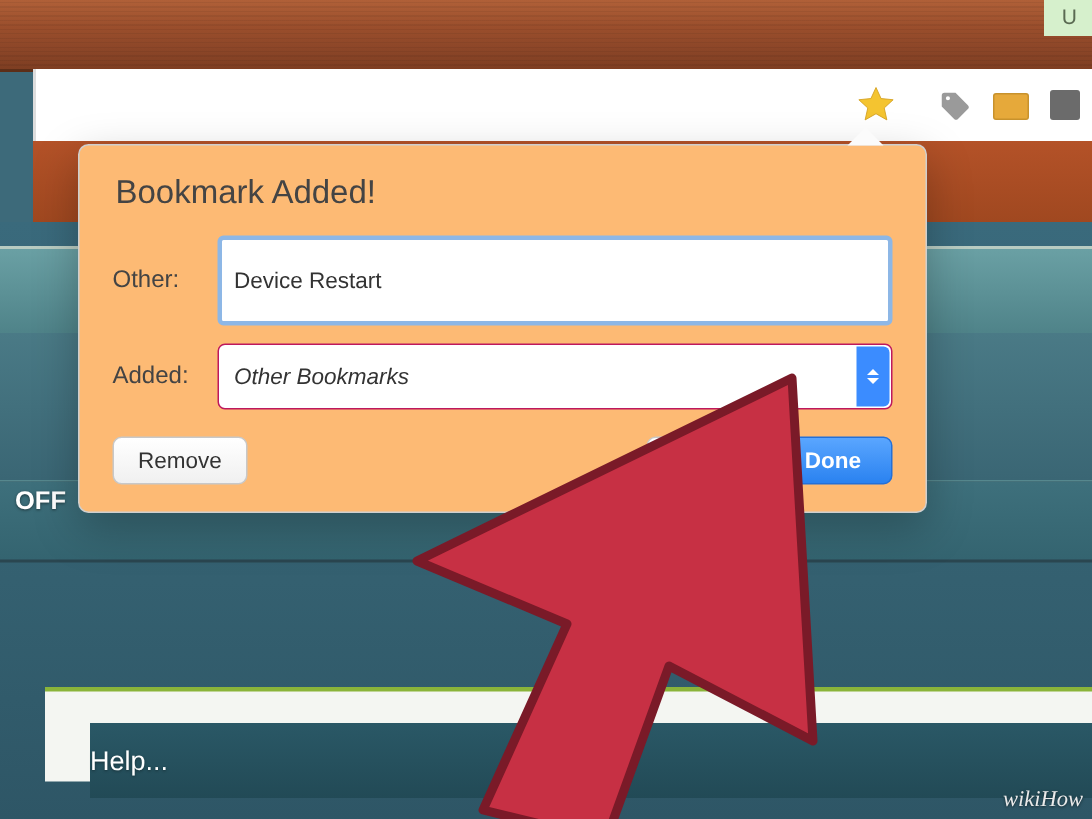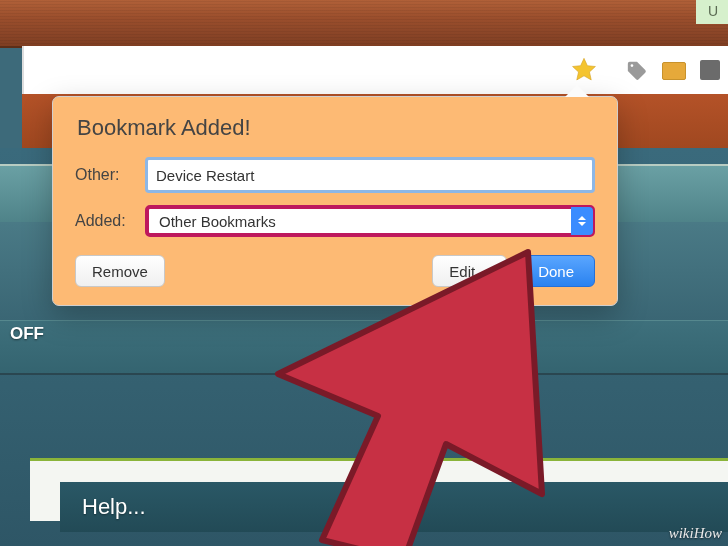--- a/index.html
+++ b/index.html
@@ -14,43 +14,43 @@
 .omnibar .wbox1{position:absolute;right:42px;top:16px;width:22px;height:16px;background:#e6a93a;border:1px solid #c8922c;border-radius:2px;}
 .omnibar .wbox2{position:absolute;right:8px;top:14px;width:20px;height:20px;background:#6b6b6b;border-radius:2px;}
 .orange-strip{position:absolute;left:22px;right:0;top:94px;height:54px;background:linear-gradient(#b45228,#a04820);}
 .content-bg{position:absolute;left:0;right:0;top:148px;bottom:0;background:linear-gradient(180deg,#3a6a7c 0%,#346070 60%,#2e5666 100%);}
 .band1{position:absolute;left:0;right:0;top:164px;height:58px;background:linear-gradient(#6aa0a4,#4e8288);border-top:2px solid #b8ccc2;border-bottom:2px solid #2c4a52;}
 .band2{position:absolute;left:0;right:0;top:222px;height:98px;background:linear-gradient(#4a7a86,#3a6674);border-bottom:2px solid #2a4650;}
 .off-label{position:absolute;left:10px;top:324px;color:#fff;font-weight:bold;font-size:17px;text-shadow:0 1px 2px rgba(0,0,0,.5);}
 .band3{position:absolute;left:0;right:0;top:320px;height:52px;background:linear-gradient(#3e707c,#346470);border-top:1px solid #56888e;border-bottom:2px solid #2a4650;}
 .white-panel{position:absolute;left:30px;right:0;top:458px;height:60px;background:#f4f6f2;border-top:3px solid #8ab43a;}
 .help-bar{position:absolute;left:60px;right:0;top:482px;height:50px;background:linear-gradient(#2a5866,#224a56);display:flex;align-items:center;}
-.help-bar span{color:#fff;font-size:22px;margin-left:22px;text-shadow:0 1px 2px rgba(0,0,0,.4);}
+.help-bar span{color:#fff;font-size:18px;text-shadow:0 1px 2px rgba(0,0,0,.4);}
 .watermark{position:absolute;right:6px;bottom:4px;color:#eaeaea;font-size:15px;font-style:italic;text-shadow:0 1px 2px rgba(0,0,0,.6);font-family:Georgia,serif;}
 
 
 .popover{position:absolute;left:52px;top:96px;width:520px;background:#fdba74;border:1px solid #cfcfcf;border-radius:7px;box-shadow:0 10px 30px rgba(0,0,0,.25);padding:18px 22px 18px 22px;color:#3a3a3a;}
 .popover::before{content:"";position:absolute;top:-12px;right:28px;width:0;height:0;border-left:12px solid transparent;border-right:12px solid transparent;border-bottom:12px solid #fbfbfb;}
 .popover h2{margin:0 0 16px 2px;font-size:22px;font-weight:500;color:#444;}
 .row{display:flex;align-items:center;margin-bottom:12px;}
 .row .lab{width:70px;font-size:16px;color:#444;}
-.row input[type=text]{flex:1;height:30px;border:3px solid #8db7e6;border-radius:4px;padding:0 8px;font-size:15px;color:#333;background:#fff;outline:none;}
+.row input[type=text]{flex:1;height:30px;border:3px solid #8db7e6;border-radius:4px;padding:12px 8px;font-size:15px;color:#333;background:#fff;outline:none;}
 .row input[type=text]::selection{background:#f7c6d6;}
 .sel-wrap{flex:1;position:relative;}
-.row select{width:100%;height:32px;border:4px solid #be185d;border-radius:5px;padding:0 30px 0 10px;font-size:15px;color:#333;background:#fff;appearance:none;-webkit-appearance:none;}
+.row select{width:100%;height:44px;border:1px solid #be185d;border-radius:5px;padding:0 30px 0 10px;font-size:15px;color:#333;background:#fff;appearance:none;font-style:italic;-webkit-appearance:none;}
 .sel-caret{position:absolute;right:2px;top:2px;bottom:2px;width:22px;background:#3b8cff;border-radius:0 4px 4px 0;display:flex;flex-direction:column;align-items:center;justify-content:center;}
 .sel-caret::before,.sel-caret::after{content:"";width:0;height:0;border-left:4px solid transparent;border-right:4px solid transparent;}
 .sel-caret::before{border-bottom:4px solid #fff;margin-bottom:2px;}
 .sel-caret::after{border-top:4px solid #fff;}
 .btn-row{display:flex;margin-top:18px;}
 .btn{height:32px;border:1px solid #c8c8c8;border-radius:6px;background:linear-gradient(#ffffff,#f0f0f0);font-size:15px;color:#333;padding:0 16px;cursor:pointer;}
 .btn.remove{}
 .spacer{flex:1;}
 .btn.edit{margin-right:10px;}
-.btn.done{background:linear-gradient(#5aa6ff,#2a82f0);border:1px solid #2470d8;color:#fff;font-weight:400;padding:0 20px;}
+.btn.done{background:linear-gradient(#5aa6ff,#2a82f0);border:1px solid #2470d8;color:#fff;font-weight:700;padding:0 20px;}
 
 
 .big-arrow{position:absolute;left:228px;top:244px;width:360px;height:330px;pointer-events:none;}
 .big-arrow svg{width:100%;height:100%;}
 </style>
 </head>
 <body>
 
 <div id="stage">
 

